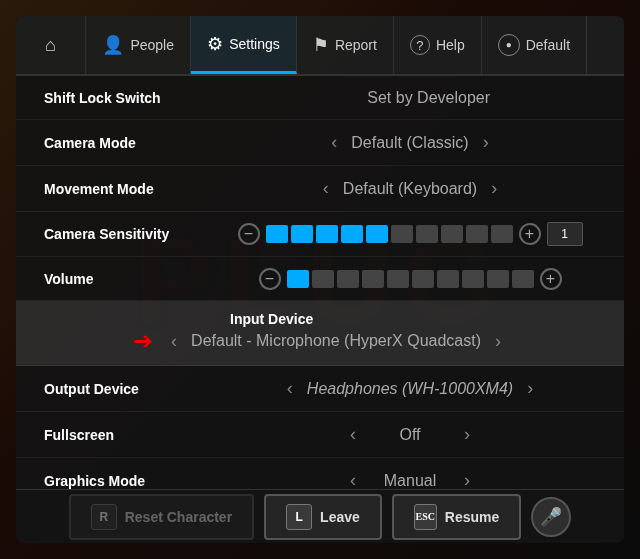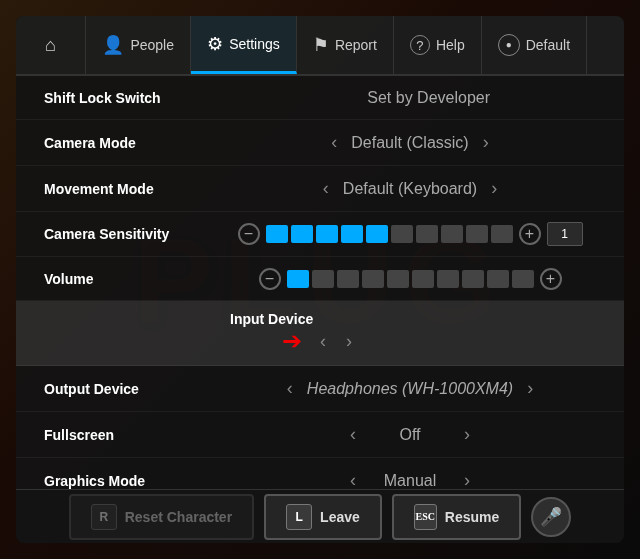--- a/index.html
+++ b/index.html
@@ -389,20 +389,21 @@
           <div class="slider-plus">+</div>
         </div>
       </div>
     </div>
 
     <div class="settings-row highlighted">
       <span class="row-label">Input Device</span>
       <div class="row-value">
         <span class="red-arrow">➔</span>
         <span class="arrow-btn">‹</span>
+        <span class="value-text" style="min-width:220px;text-align:center;">Default - Microphone (HyperX Quadcast)</span>
         <span class="arrow-btn">›</span>
       </div>
     </div>
 
     <div class="settings-row">
       <span class="row-label">Output Device</span>
       <div class="row-value">
         <span class="arrow-btn">‹</span>
         <span class="value-text" style="min-width:200px;text-align:center;font-style:italic;">Headphones (WH-1000XM4)</span>
         <span class="arrow-btn">›</span>

